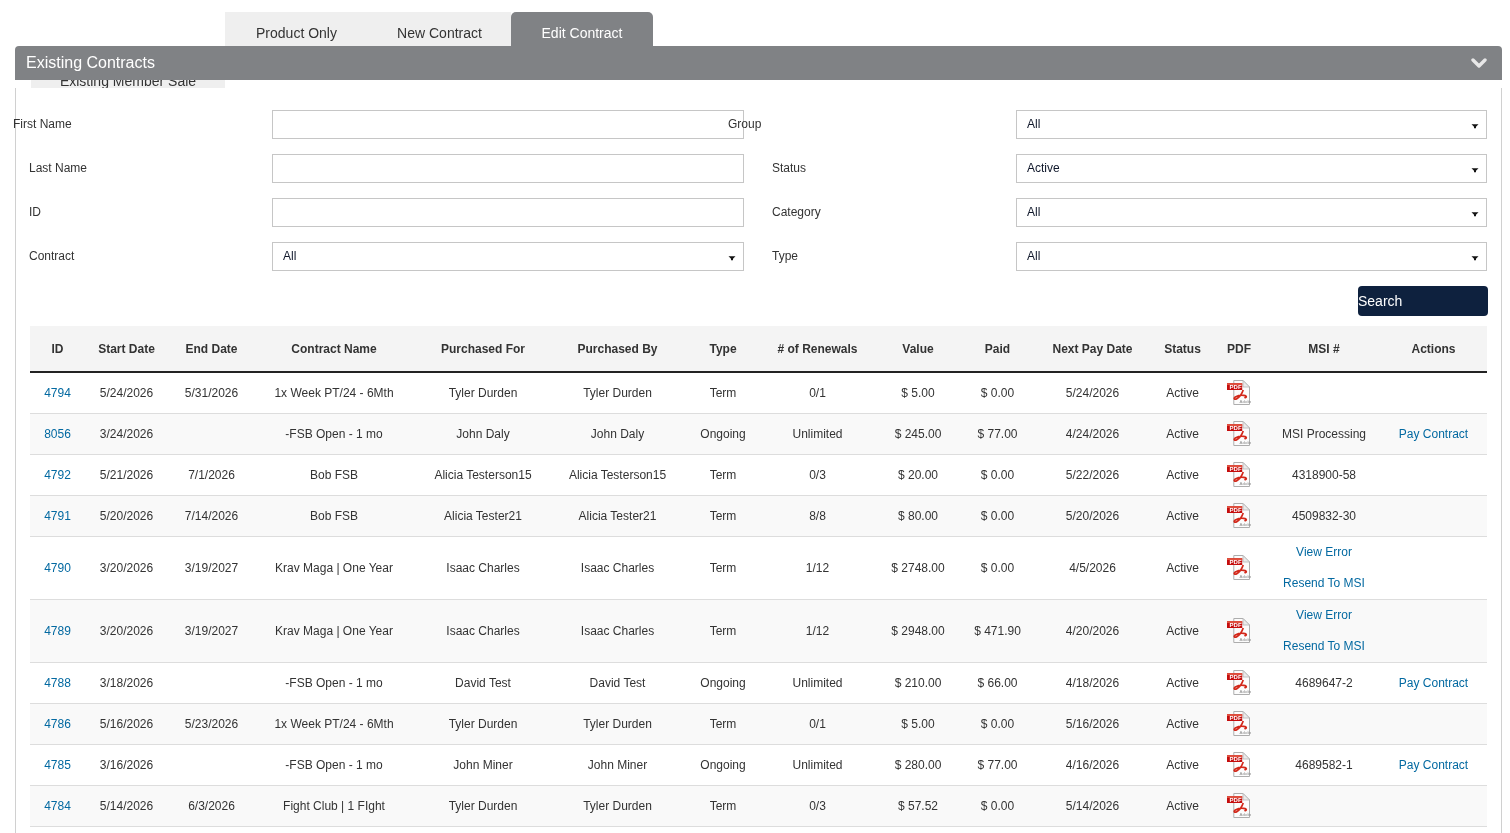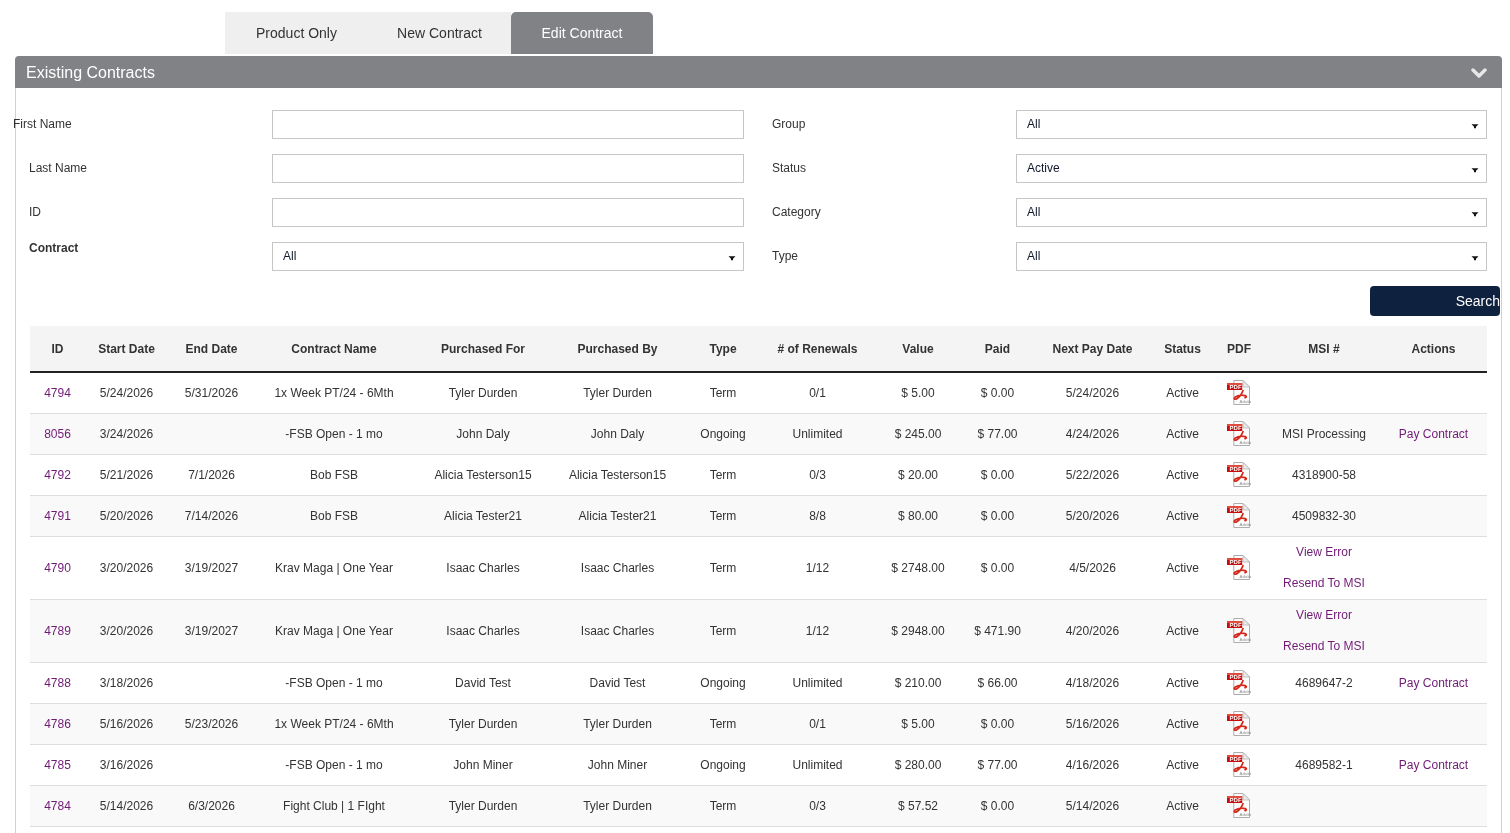--- a/index.html
+++ b/index.html
@@ -7,68 +7,68 @@
 
 
 .tabs { position:absolute; left:31px; top:12px; height:42px; }
 .tab { display:inline-block; vertical-align:top; height:42px; line-height:42px; text-align:center; font-size:14px; color:#333; background:#efefef; }
 .tab.t1 { width:194px; border-radius:5px 0 0 0;margin-top:48px; }
 .tab.t2 { width:143px; }
 .tab.t3 { width:143px; }
 .tab.active { width:142px; background:#808285; color:#fff; border-radius:5px 5px 0 0; }
 
 
-.phead { position:absolute; left:15px; top:56px; width:1487px; height:34px; background:#808285; border-radius:4px 4px 0 0; color:#fff; font-size:16px; line-height:34px; padding-left:11px; }
+.phead { position:absolute; left:15px; top:46px; width:1487px; height:34px; background:#808285; border-radius:4px 4px 0 0; color:#fff; font-size:16px; line-height:34px; padding-left:11px; }
 .phead svg { position:absolute; right:15px; top:12px; }
 
 
 .pbody { position:absolute; left:15px; top:88px; width:1487px; height:745px; background:#fff; border-left:1px solid #d0d0d0; border-right:1px solid #d0d0d0; }
 
 
 .lbl { position:absolute; font-size:12px; color:#333; height:29px; line-height:29px; }
 .inp { position:absolute; width:472px; height:29px; border:1px solid #c6c6c6; background:#fff; }
 .sel { position:absolute; width:472px; height:29px; border:1px solid #c6c6c6; background:#fff; font-size:12px; color:#0f172a; line-height:27px; padding-left:10px; }
 .sel .arr { position:absolute; right:7px; top:13px; width:8px; height:5px; line-height:0; } .sel .arr svg { display:block; }
-.btn { position:absolute; left:1358px; top:286px; width:130px; height:30px; background:#0e213e; color:#fff; font-size:14px; text-align:right; line-height:30px; border-radius:4px;margin-left:12px; }
+.btn { position:absolute; left:1358px; top:286px; width:130px; height:30px; background:#0e213e; color:#fff; font-size:14px; text-align:left; line-height:30px; border-radius:4px; }
 
 
 table { position:absolute; left:30px; top:326px; width:1457px; border-collapse:collapse; table-layout:fixed; font-size:12px; color:#333; }
 thead th { background:#f4f4f4; font-weight:bold; height:46px; text-align:center; border-bottom:2px solid #222; }
 tbody td { text-align:center; height:41px; border-bottom:1px solid #ddd; padding:0; }
 tbody tr.alt td { background:#f9f9f9; }
 tbody tr.tall td { height:63px; }
-a { color:#701a75; text-decoration:none; }
+a { color:#0369a1; text-decoration:none; }
 .msi2 a { display:block; line-height:31px; }
 td svg.pdf { vertical-align:middle; }
 </style>
 </head>
 <body>
 <div class="tabs"><div class="tab t1">Existing Member Sale</div><div class="tab t2">Product Only</div><div class="tab t3">New Contract</div><div class="tab active">Edit Contract</div></div>
 
 <div class="phead">Existing Contracts
 <svg width="16" height="12" viewBox="0 0 16 12">
       <path d="M2 2 L8 8 L14 2" fill="none" stroke="#e8e8e8" stroke-width="3.4" stroke-linecap="round" stroke-linejoin="round"></path>
     </svg>
 </div>
 <div class="pbody"></div>
 
 <div class="lbl" style="left:13px; top:110px;">First Name</div>
 <div class="inp" style="left:272px; top:110px;"></div>
 <div class="lbl" style="left:29px; top:154px;">Last Name</div>
 <div class="inp" style="left:272px; top:154px;"></div>
 <div class="lbl" style="left:29px; top:198px;">ID</div>
 <div class="inp" style="left:272px; top:198px;"></div>
-<div class="lbl" style="left:29px; top:234px;font-weight:bold;">Contract</div>
+<div class="lbl" style="left:29px; top:242px;">Contract</div>
 <div class="sel" style="left:272px; top:242px;">All<span class="arr">
       <svg width="8" height="5" viewBox="0 0 8 5">
         <path d="M0.5 0.3 H7.5 L5 2.7 V4.2 H3 V2.7 Z" fill="#141414"></path>
       </svg>
     </span></div>
 
-<div class="lbl" style="left:772px; top:110px;">Group</div>
+<div class="lbl" style="left:728px; top:110px;">Group</div>
 <div class="sel" style="left:1016px; top:110px; width:471px;">All<span class="arr">
       <svg width="8" height="5" viewBox="0 0 8 5">
         <path d="M0.5 0.3 H7.5 L5 2.7 V4.2 H3 V2.7 Z" fill="#141414"></path>
       </svg>
     </span></div>
 <div class="lbl" style="left:772px; top:154px;">Status</div>
 <div class="sel" style="left:1016px; top:154px; width:471px;">Active<span class="arr">
       <svg width="8" height="5" viewBox="0 0 8 5">
         <path d="M0.5 0.3 H7.5 L5 2.7 V4.2 H3 V2.7 Z" fill="#141414"></path>
       </svg>

